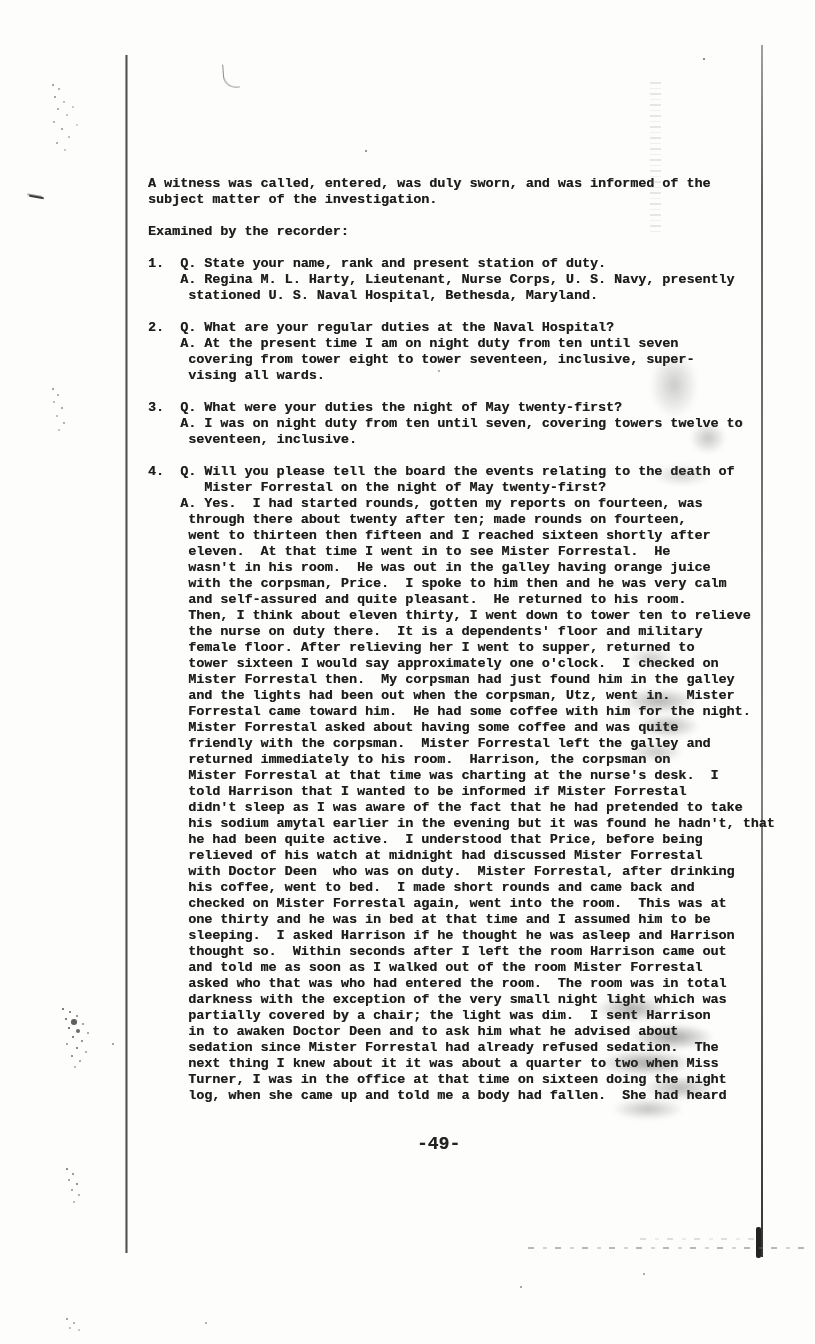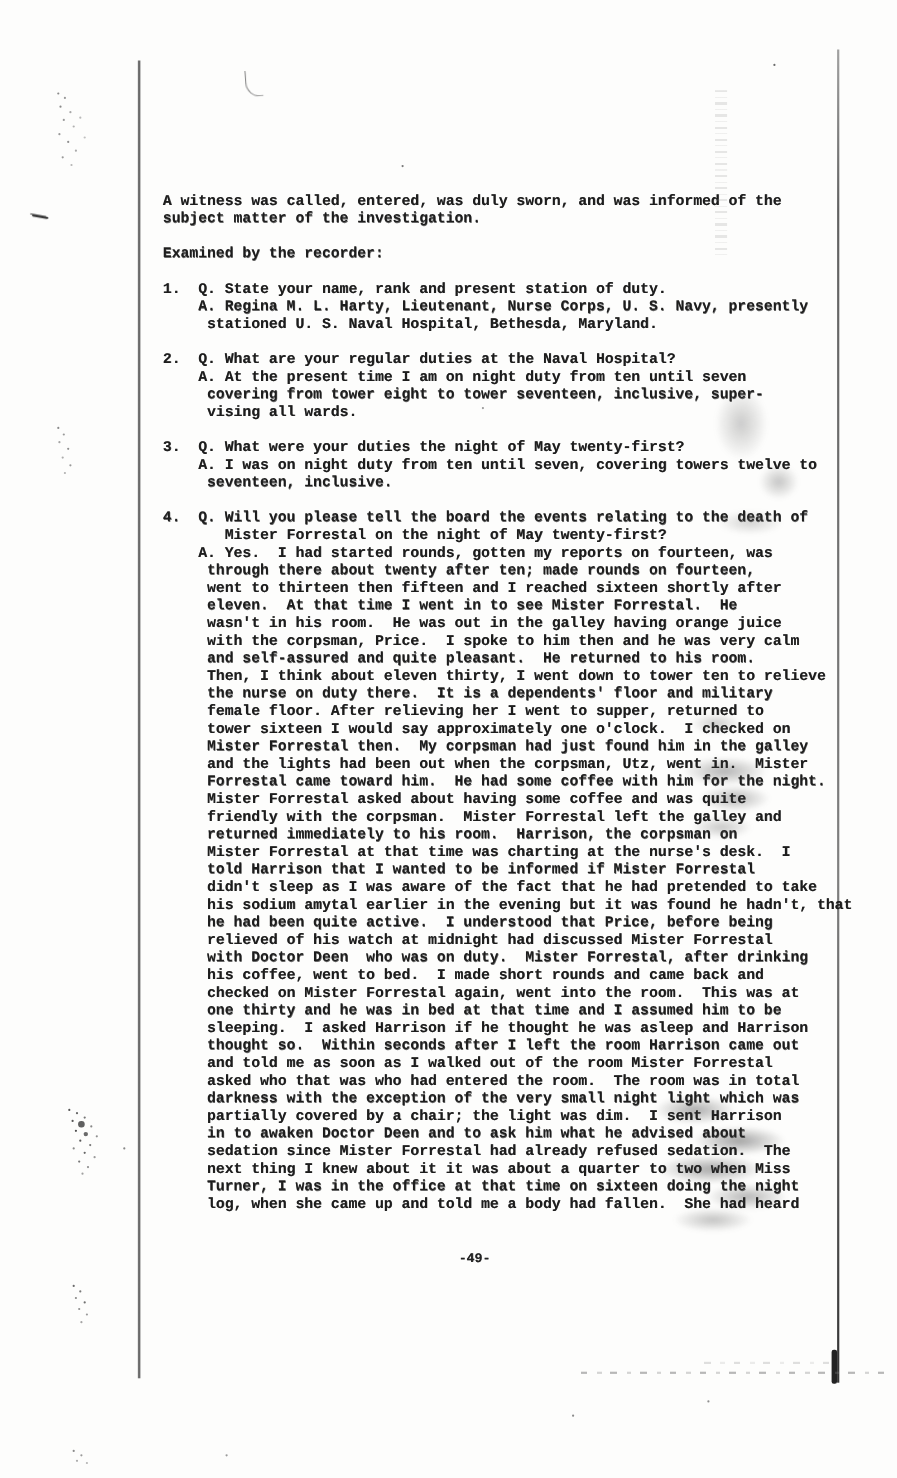--- a/index.html
+++ b/index.html
@@ -40,21 +40,21 @@
     position:absolute;left:148px;top:176px;margin:0;
     font-family:"Liberation Mono","DejaVu Sans Mono",monospace;
     font-size:13.4px;line-height:16px;font-weight:bold;
     color:#1d1d1d;white-space:pre;letter-spacing:0;
     text-shadow:.3px .3px .6px rgba(25,25,25,.65);
     font-variant-ligatures:none;
   }
   .page-number{
     position:absolute;left:417px;top:1136px;
     font-family:"Liberation Mono","DejaVu Sans Mono",monospace;
-    font-size:12px;line-height:16px;font-weight:bold;color:#222;
+    font-size:18px;line-height:16px;font-weight:bold;color:#222;
     text-shadow:.3px .3px .6px rgba(25,25,25,.6);
   }
 
   
   .curve-mark{
     position:absolute;left:223px;top:64px;width:15px;height:23px;
     border-left:1.6px solid #8a8a8a;border-bottom:1.2px solid #9a9a9a;
     border-bottom-left-radius:13px;transform:rotate(-4deg);
     filter:blur(.3px);
   }

